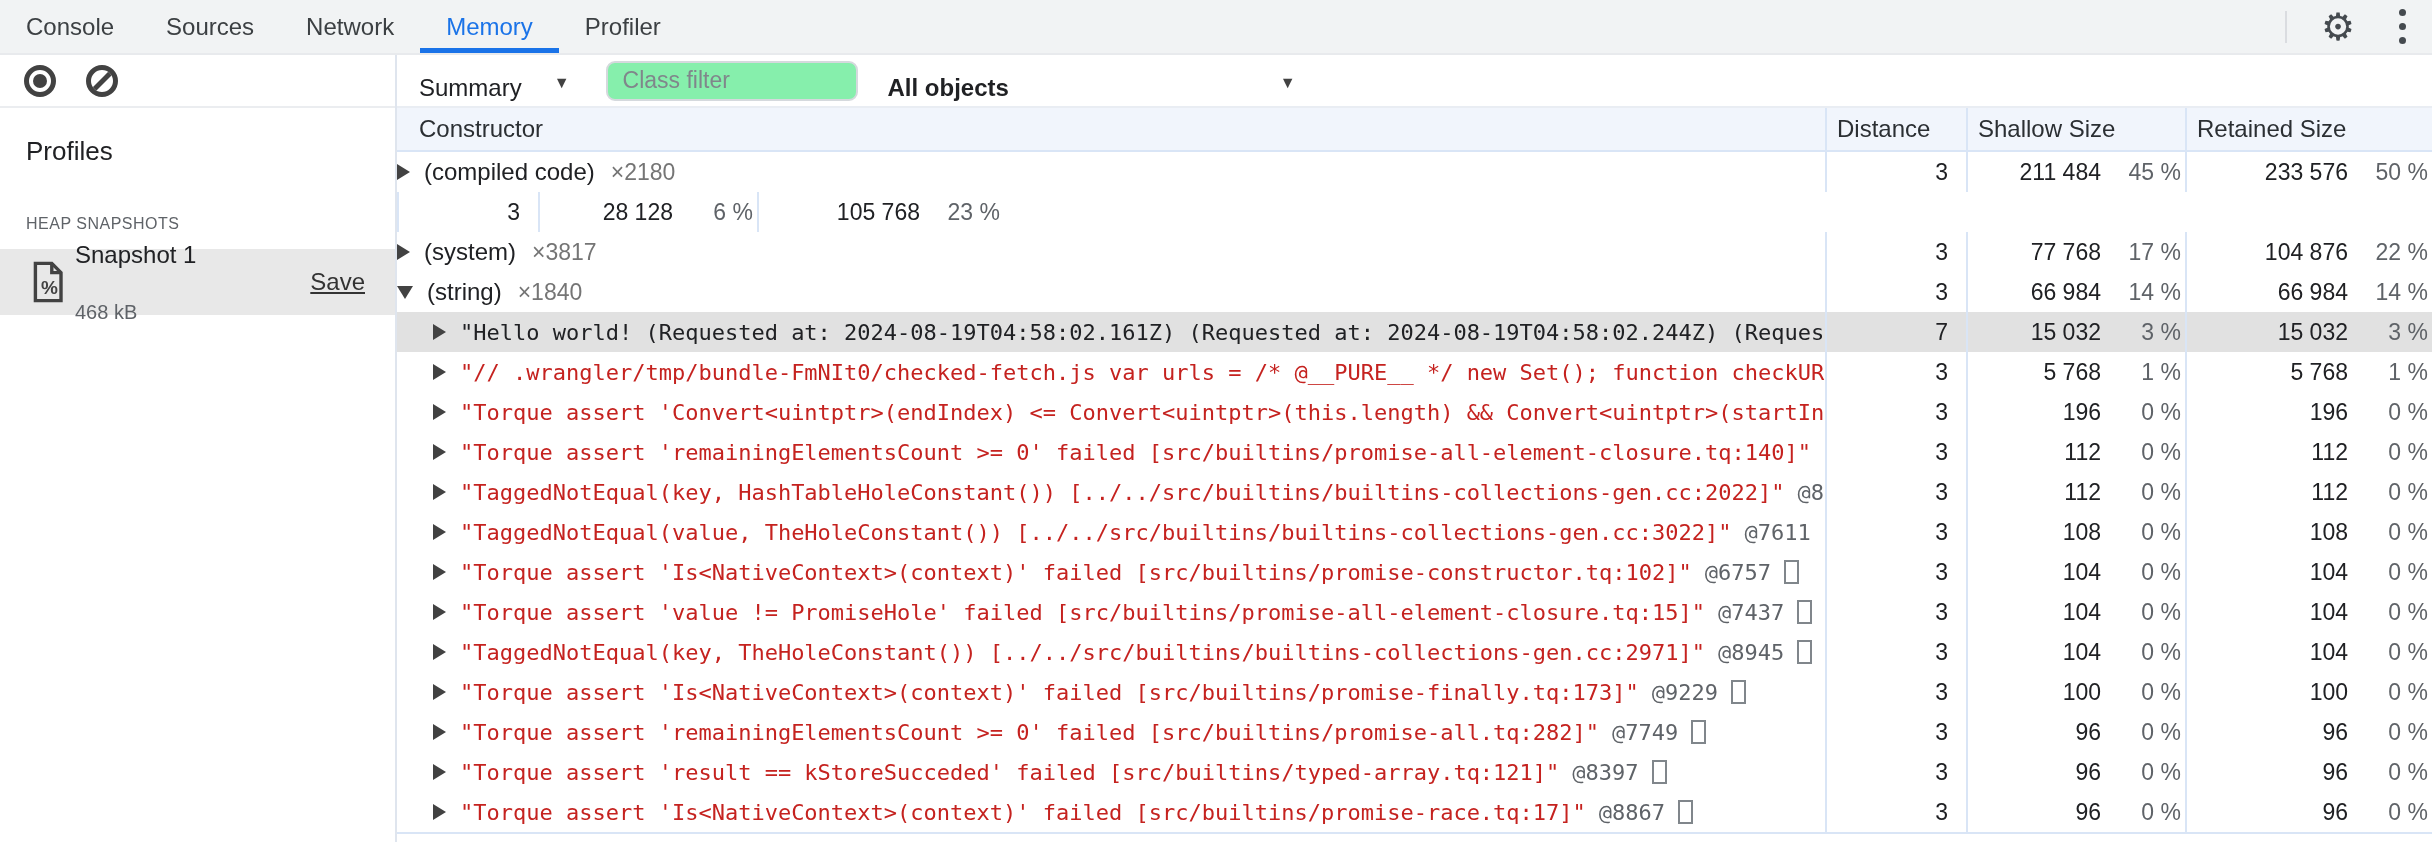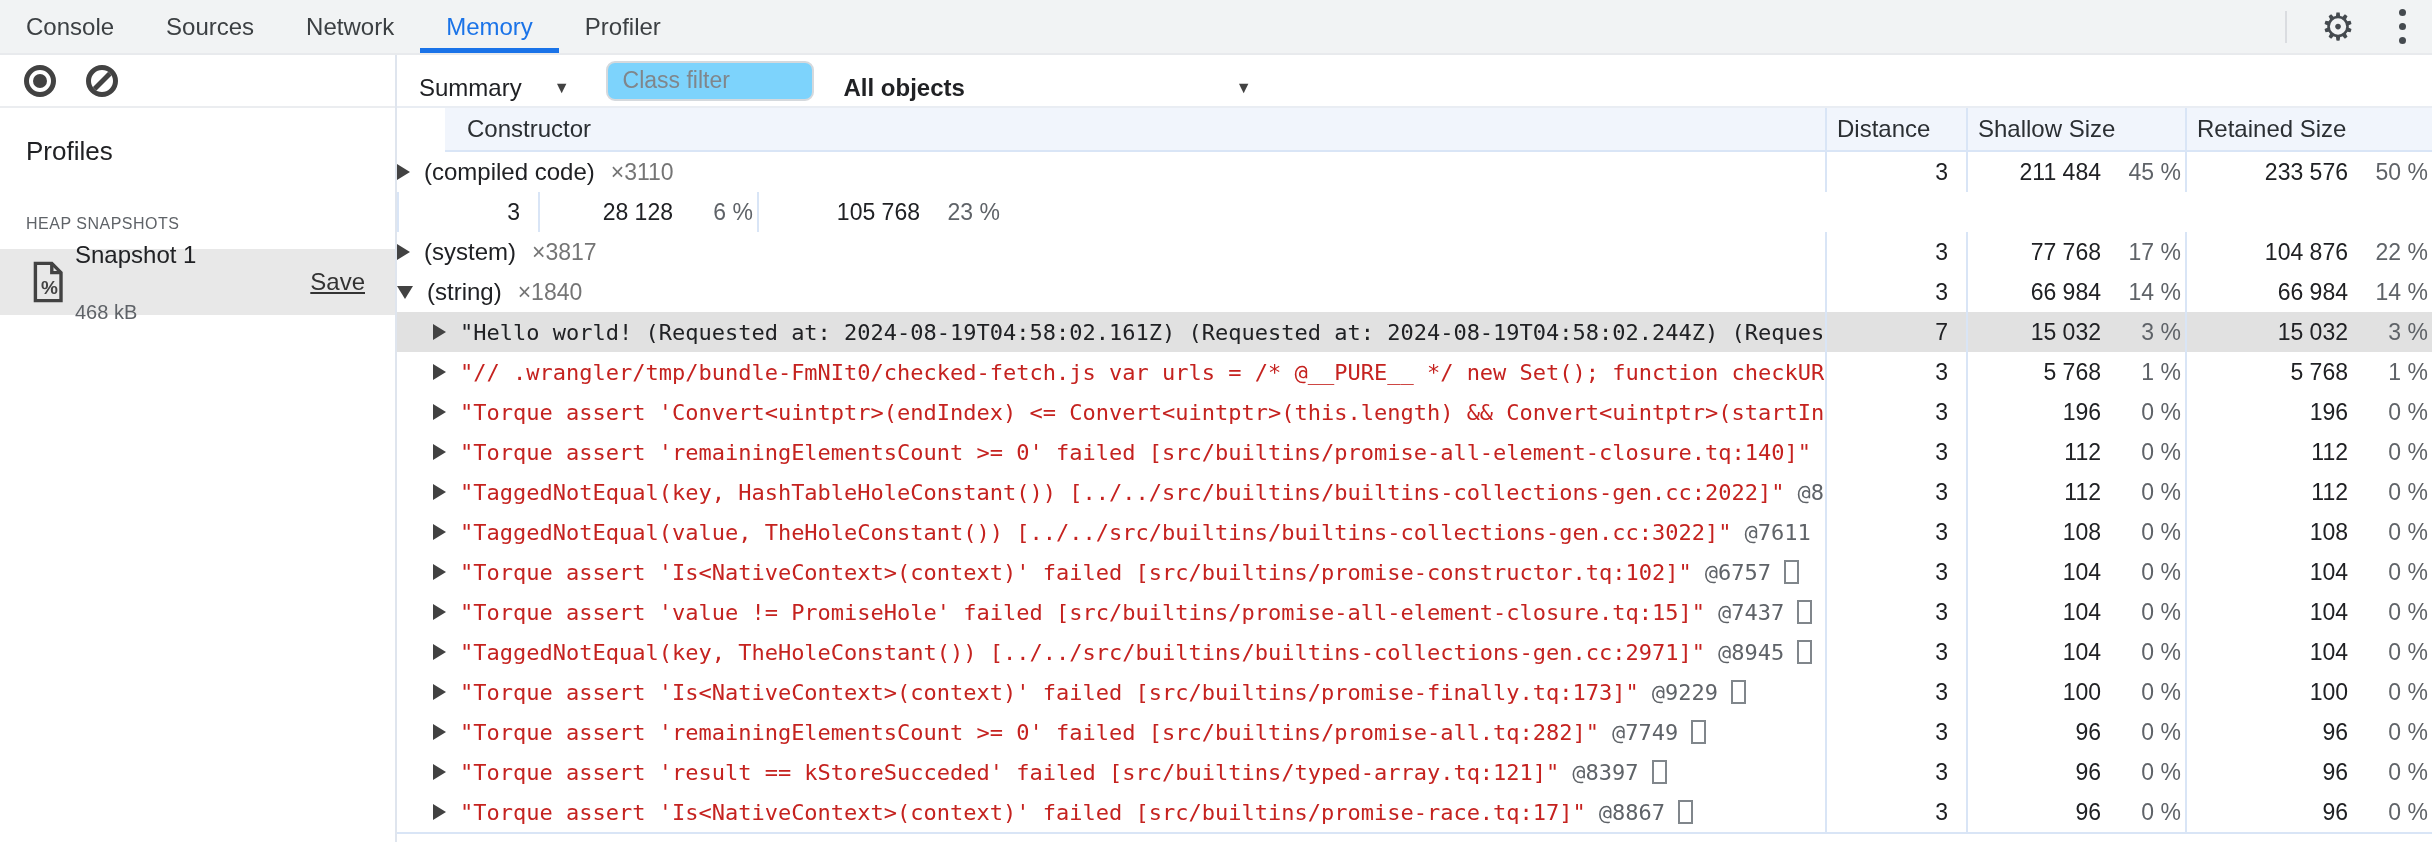--- a/index.html
+++ b/index.html
@@ -63,33 +63,33 @@
   .snap-name { font-size: 24px; color: #202124; line-height: 28px; }
   .snap-size { font-size: 20px; color: var(--gray); line-height: 23px; }
   .save-link { margin-left: auto; font-size: 24px; color: #333; text-decoration: underline; }
 
   
   .content { flex: 1; display: flex; flex-direction: column; min-width: 0; }
   .content-toolbar {
     height: 53px; flex: none; display: flex; align-items: center;
     padding-left: 22px; border-bottom: 2px solid #e9edf3; background: #fff;
   }
-  .dd { display: flex; align-items: center; font-size: 24px; color: #202124; margin-top: 14px; }
+  .dd { display: flex; font-size: 24px; color: #202124; margin-top: 14px; }
   .caret { font-size: 16px; color: #424242; margin-left: 32px; }
   .filter-input {
-    margin-left: 36px; width: 208px; height: 40px;
+    margin-left: 36px; width: 252px; height: 40px;
     border: 2px solid #d5d9dd; border-radius: 9px;
     font-family: "Liberation Sans", sans-serif; font-size: 23px; padding: 0 15px; color: #202124;
-    outline: none; background: #7dd3fc;
+    outline: none; background: #86efac;
   }
   .filter-input::placeholder { color: #80868b; }
   .objects-dd { margin-left: 30px; width: 408px; justify-content: space-between; font-weight: bold; }
 
   
-  .grid-header { height: 44px; flex: none; background: var(--header-bg); display: flex; border-bottom: 2px solid var(--grid-line); margin-left: 48px; }
+  .grid-header { height: 44px; flex: none; background: var(--header-bg); display: flex; border-bottom: 2px solid var(--grid-line); }
   .hcell { font-size: 24px; color: #2b2f33; display: flex; align-items: center; padding-left: 22px; }
   .hc-constructor { flex: 1; min-width: 0; }
   .hc-distance { width: 141px; flex: none; border-left: 2px solid var(--grid-line); padding-left: 10px; }
   .hc-shallow { width: 219px; flex: none; border-left: 2px solid var(--grid-line); padding-left: 10px; }
   .hc-retained { width: 247px; flex: none; border-left: 2px solid var(--grid-line); padding-left: 10px; }
 
   .grid-body { border-bottom: 2px solid var(--grid-line); }
   .row { height: 40px; display: flex; align-items: stretch; background: #fff; }
   .row.selected { background: var(--sel); }
   .c-constructor { flex: 1; min-width: 0; display: flex; align-items: center; overflow: hidden; white-space: nowrap; }
@@ -172,21 +172,21 @@
       <div class="hcell hc-distance">Distance</div>
       <div class="hcell hc-shallow">Shallow Size</div>
       <div class="hcell hc-retained">Retained Size</div>
     </div>
 
     <div class="grid-body" id="rows-host">
         <div class="row">
           <div class="c-constructor">
             <div class="tri collapsed"></div>
             <div class="rname cat">(compiled code)</div>
-            <div class="count">×3110</div>
+            <div class="count">×2180</div>
           </div>
           <div class="c-distance">3</div>
           <div class="c-shallow">
             <div class="val">211 484</div>
             <div class="pct">45 %</div>
           </div>
           <div class="c-retained">
             <div class="val">233 576</div>
             <div class="pct">50 %</div>
           </div>

